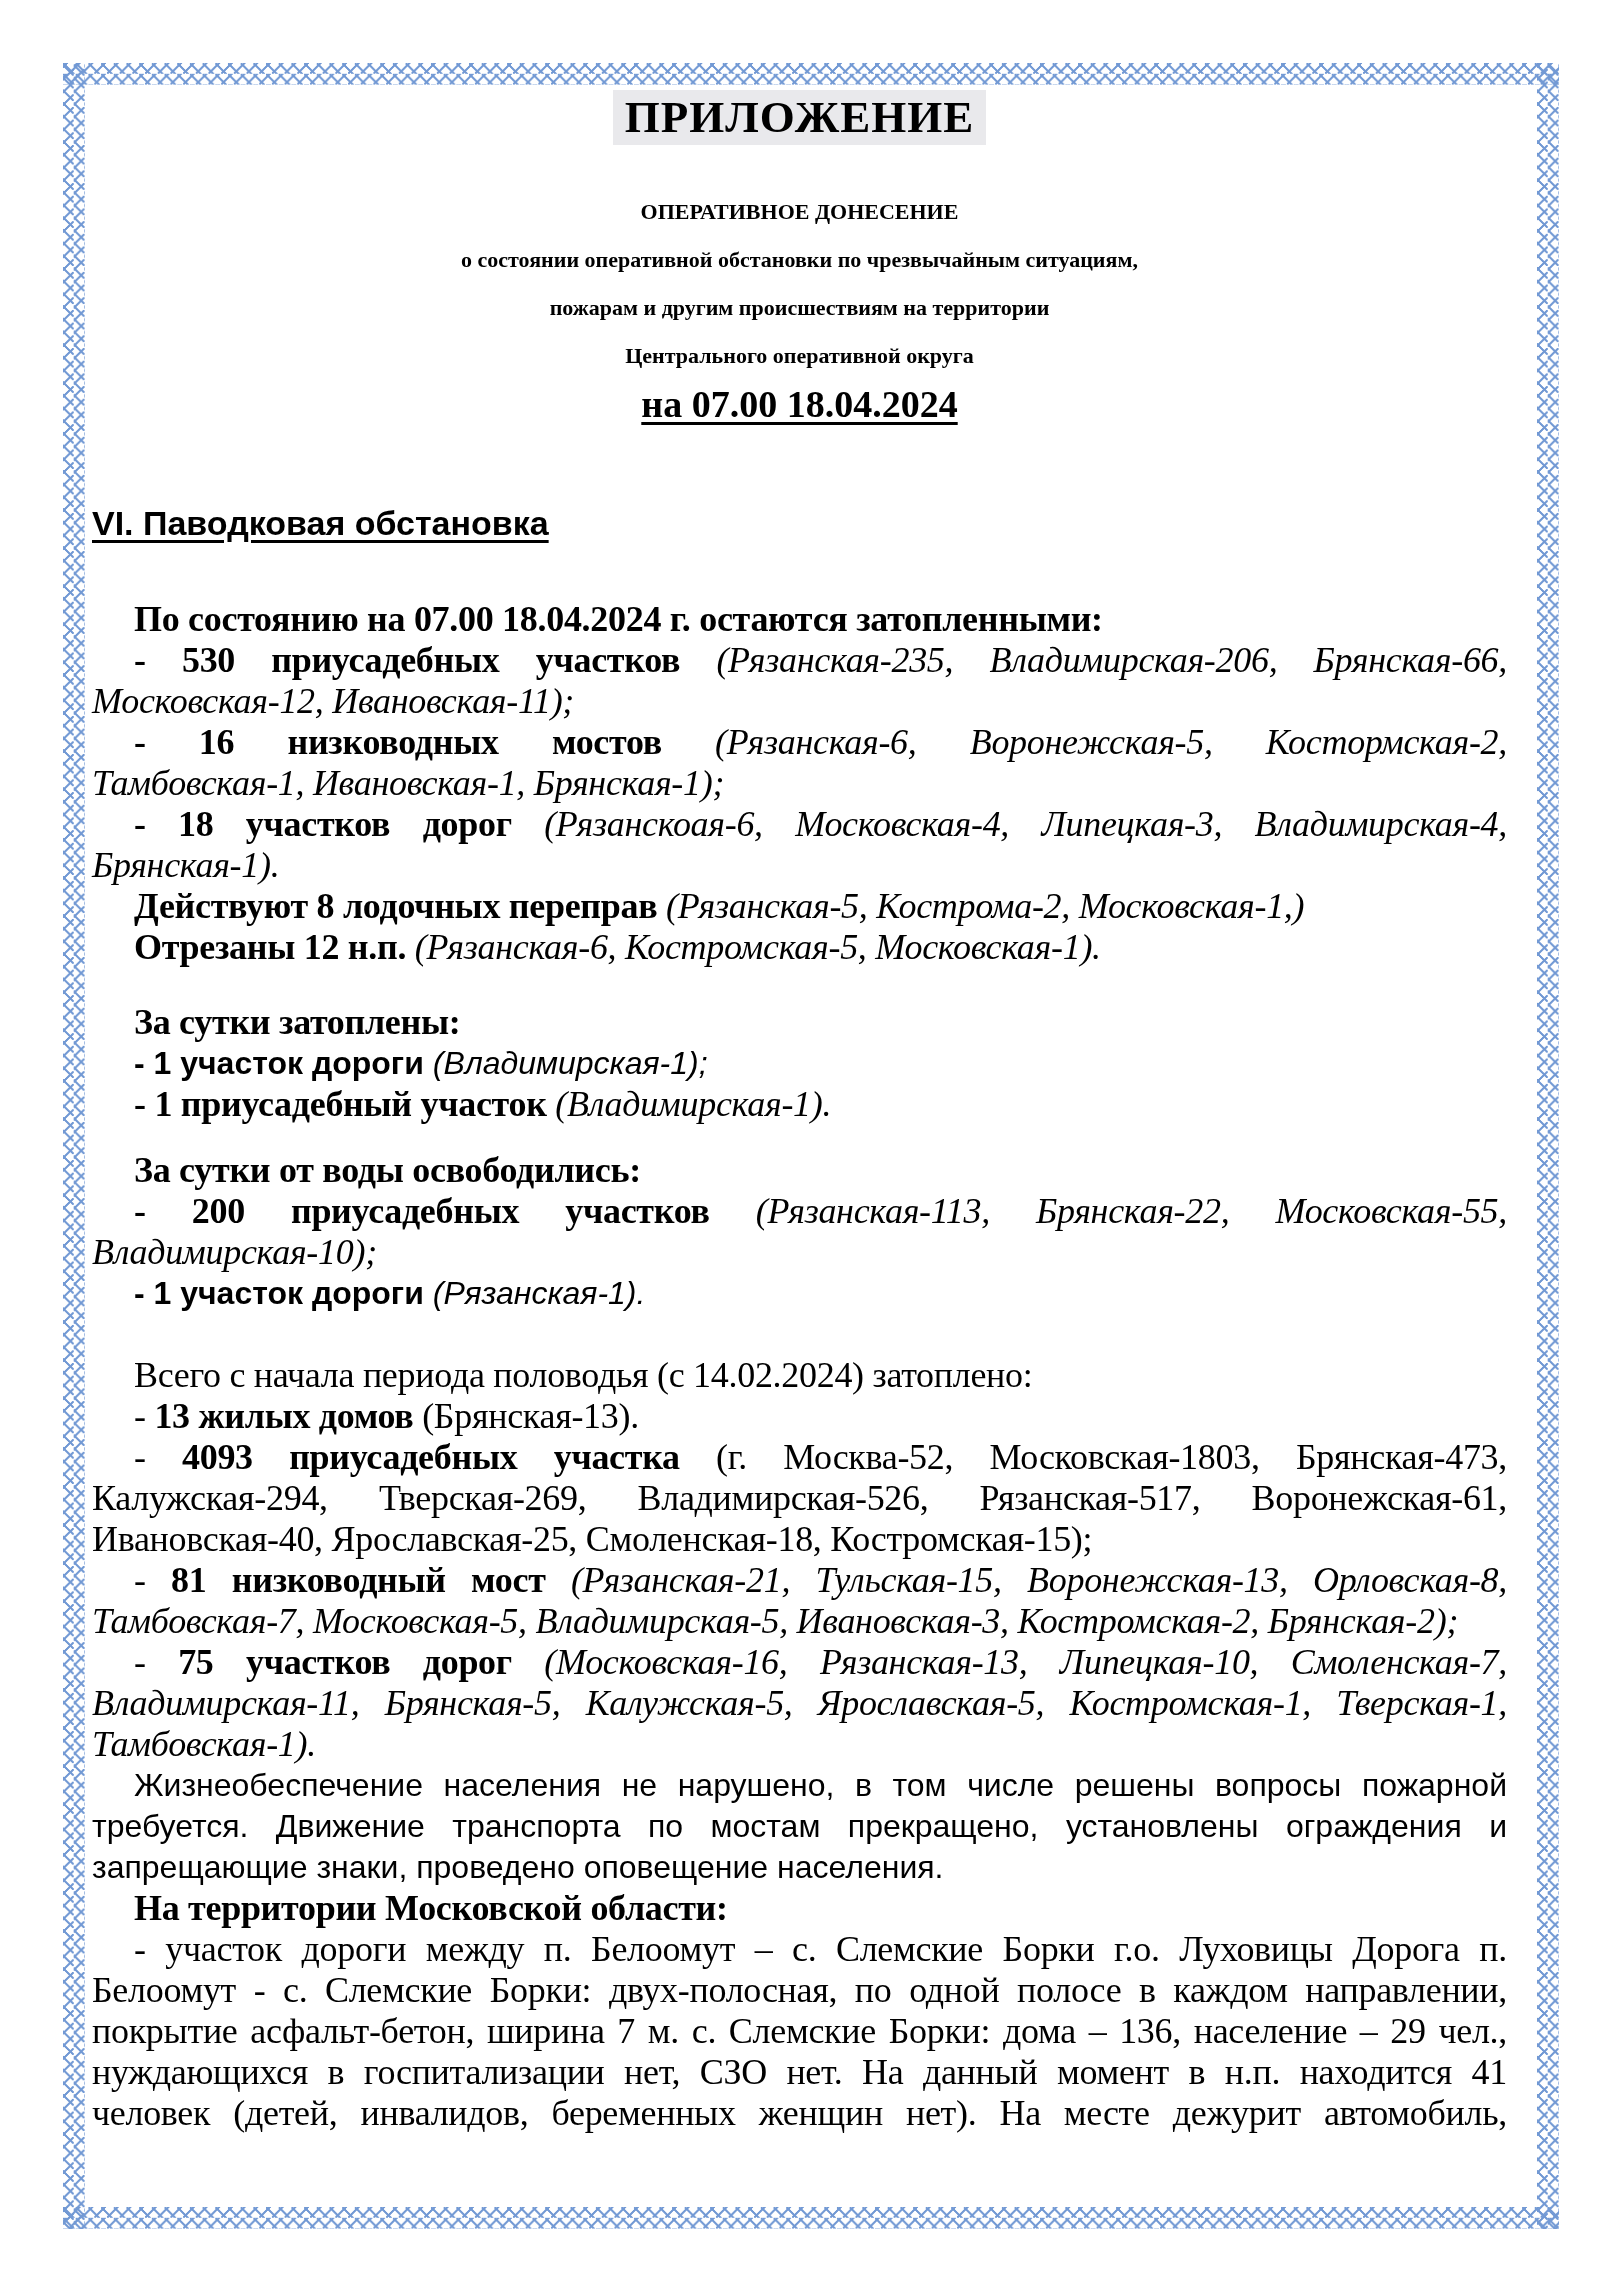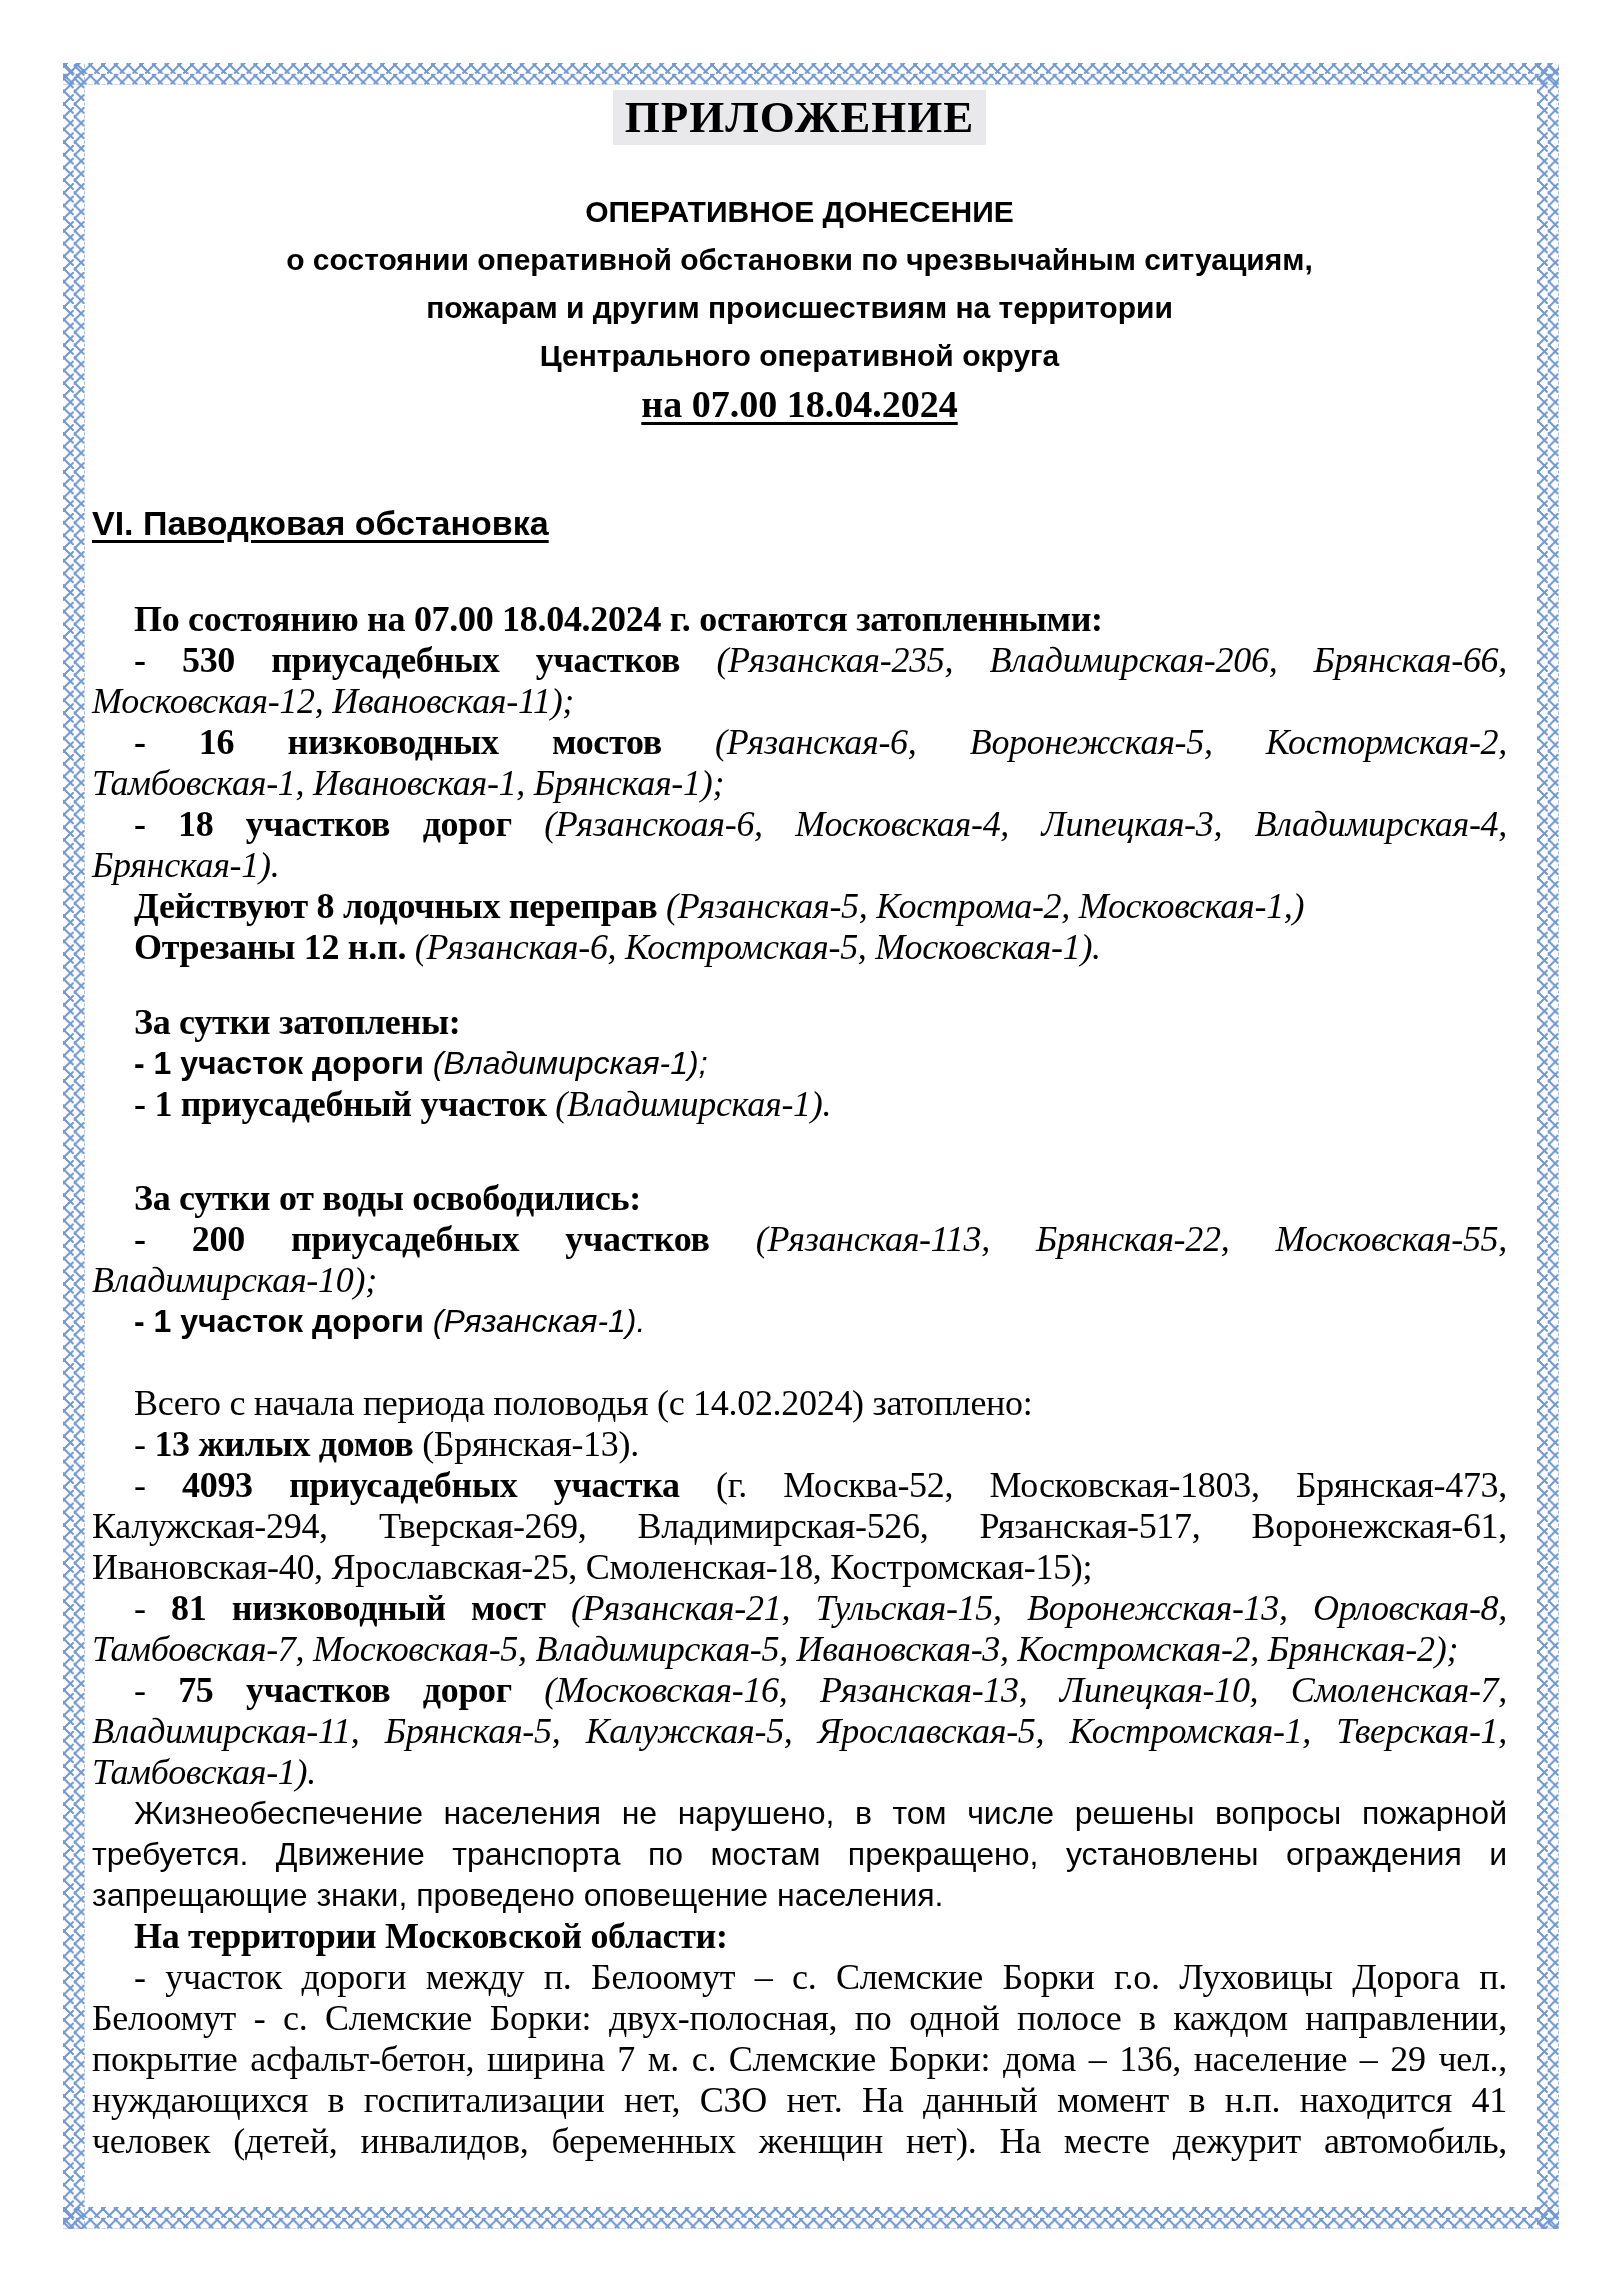--- a/index.html
+++ b/index.html
@@ -39,21 +39,21 @@
   .appendix{
     display:inline-block;
     font-family:"Liberation Serif",serif;
     font-weight:700;font-size:45px;line-height:51px;
     background:var(--hl,#e9e9ec);
     padding:2px 11.8px;letter-spacing:1px;
   }
 
   #header-lines{margin-top:43px;}
   .hline{line-height:48px;font-weight:700;text-align:center;}
-  .hline.f-sans{font-family:Liberation Sans, sans-serif;font-size:30px;}
+  .hline.f-sans{font-family:Liberation Serif, serif;font-size:22px;}
   .hline.f-serif{font-family:"Liberation Serif",serif;font-size:38px;}
 
   .section-title-wrap{margin-top:71px;text-align:left;line-height:48px;}
   #section-title{
     font-family:"Liberation Sans",sans-serif;
     font-weight:700;font-size:34px;
   }
   .u{text-decoration:underline;text-decoration-thickness:2.9px;text-underline-offset:4.9px;}
 
   #doc-body{margin-top:45px;}
@@ -100,21 +100,21 @@
       <div class="line f-serif"><span class="i">Московская-12, Ивановская-11);</span></div>
       <div class="line f-serif just ind"><span class="b">- 16 низководных мостов </span><span class="i">(Рязанская-6, Воронежская-5, Костормская-2,</span></div>
       <div class="line f-serif"><span class="i">Тамбовская-1, Ивановская-1, Брянская-1);</span></div>
       <div class="line f-serif just ind"><span class="b">- 18 участков дорог </span><span class="i">(Рязанскоая-6, Московская-4, Липецкая-3, Владимирская-4,</span></div>
       <div class="line f-serif"><span class="i">Брянская-1).</span></div>
       <div class="line f-serif ind"><span class="b">Действуют 8 лодочных переправ </span><span class="i">(Рязанская-5, Кострома-2, Московская-1,)</span></div>
       <div class="line f-serif ind"><span class="b">Отрезаны 12 н.п. </span><span class="i">(Рязанская-6, Костромская-5, Московская-1).</span></div>
       <div class="line f-serif ind" style="margin-top: 34px;"><span class="b">За сутки затоплены:</span></div>
       <div class="line f-sans ind"><span class="b">- 1 участок дороги </span><span class="i">(Владимирская-1);</span></div>
       <div class="line f-serif ind"><span class="b">- 1 приусадебный участок </span><span class="i">(Владимирская-1).</span></div>
-      <div class="line f-serif ind" style="margin-top: 53px;"><span class="b">За сутки от воды освободились:</span></div>
+      <div class="line f-serif ind" style="margin-top: 25px;"><span class="b">За сутки от воды освободились:</span></div>
       <div class="line f-serif just ind"><span class="b">- 200 приусадебных участков </span><span class="i">(Рязанская-113, Брянская-22, Московская-55,</span></div>
       <div class="line f-serif"><span class="i">Владимирская-10);</span></div>
       <div class="line f-sans ind"><span class="b">- 1 участок дороги </span><span class="i">(Рязанская-1).</span></div>
       <div class="line f-serif ind" style="margin-top: 41px;"><span>Всего с начала периода половодья (с 14.02.2024) затоплено:</span></div>
       <div class="line f-serif ind"><span>- </span><span class="b">13 жилых домов</span><span> (Брянская-13).</span></div>
       <div class="line f-serif just ind"><span>- </span><span class="b">4093 приусадебных участка</span><span> (г. Москва-52, Московская-1803, Брянская-473,</span></div>
       <div class="line f-serif just"><span>Калужская-294, Тверская-269, Владимирская-526, Рязанская-517, Воронежская-61,</span></div>
       <div class="line f-serif"><span>Ивановская-40, Ярославская-25, Смоленская-18, Костромская-15);</span></div>
       <div class="line f-serif just ind"><span>- </span><span class="b">81 низководный мост </span><span class="i">(Рязанская-21, Тульская-15, Воронежская-13, Орловская-8,</span></div>
       <div class="line f-serif"><span class="i">Тамбовская-7, Московская-5, Владимирская-5, Ивановская-3, Костромская-2, Брянская-2);</span></div>

